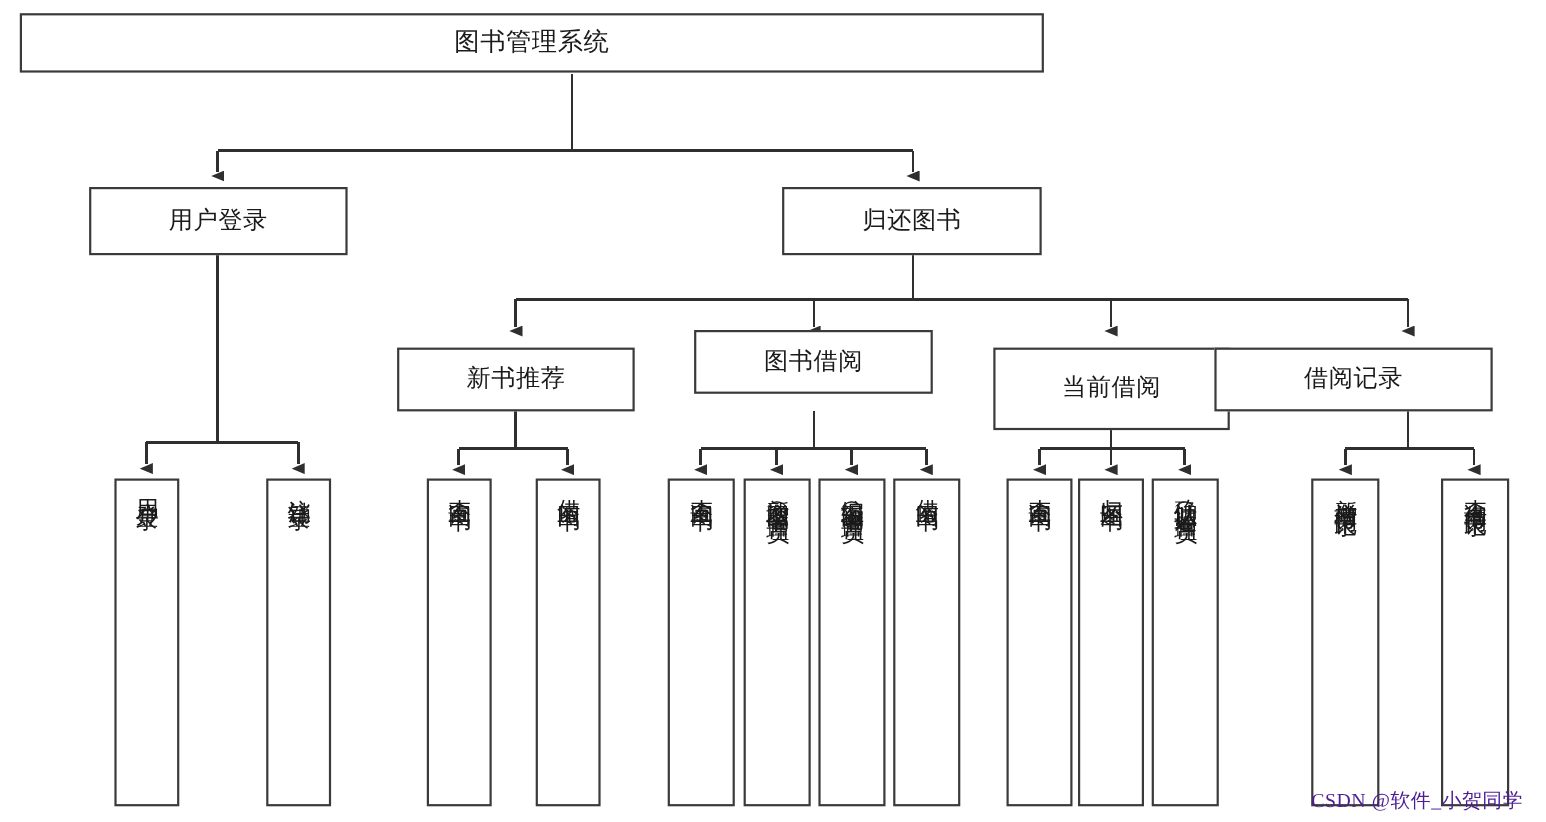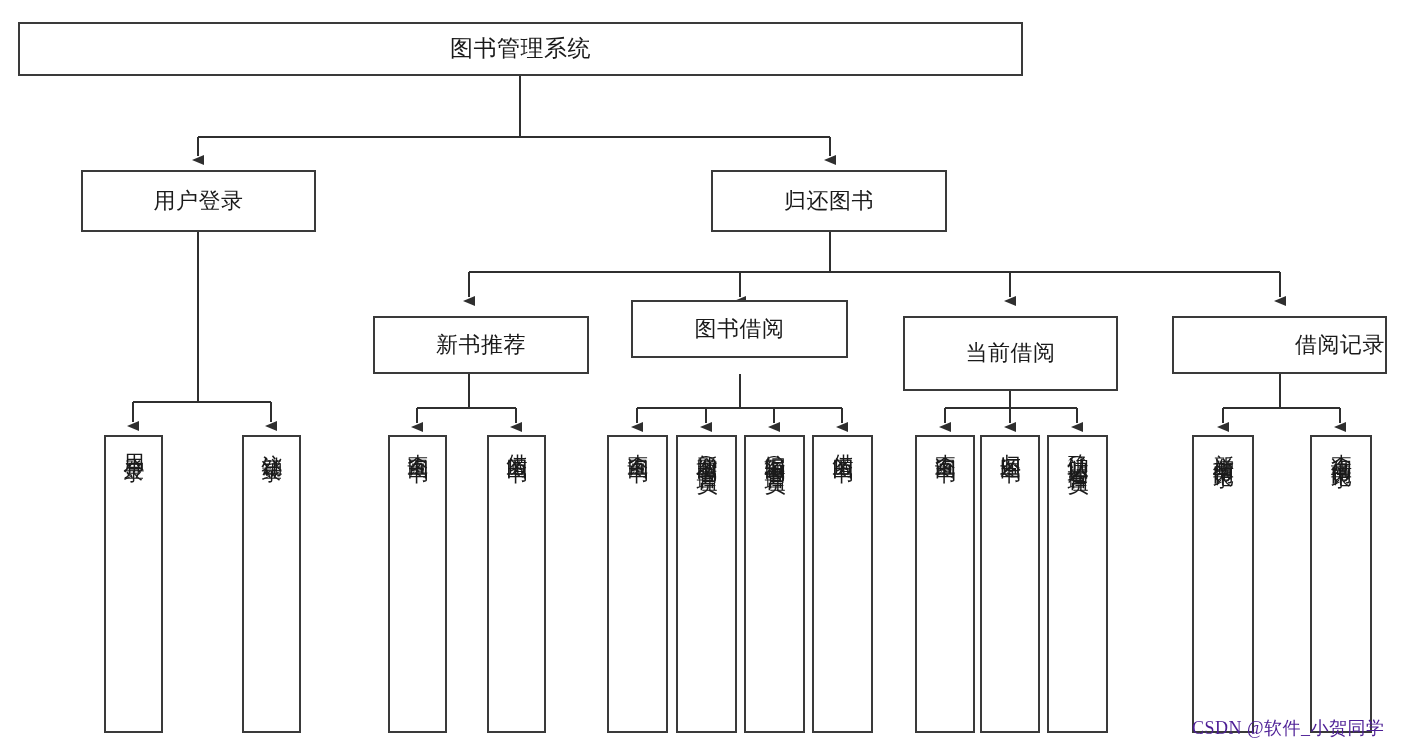--- a/index.html
+++ b/index.html
@@ -122,45 +122,45 @@
       <path d="M1010,408 L1010,423" marker-end="url(#arrow)"></path>
       <path d="M1077,408 L1077,423" marker-end="url(#arrow)"></path>
 
       <path d="M1280,374 L1280,408"></path>
       <path d="M1223,408 L1340,408"></path>
       <path d="M1223,408 L1223,423" marker-end="url(#arrow)"></path>
       <path d="M1340,408 L1340,423" marker-end="url(#arrow)"></path>
     </g>
   </svg>
 
-  <div class="node h root" style="left:18px; top:22px; width:1005px; height:54px;">
+  <div class="node h root" style="left:18px; top:12px; width:931px; height:54px;">
     <span class="label">图书管理系统</span>
   </div>
 
   <div class="node h" style="left:81px; top:170px; width:235px; height:62px;">
     <span class="label">用户登录</span>
   </div>
 
   <div class="node h" style="left:711px; top:170px; width:236px; height:62px;">
     <span class="label">归还图书</span>
   </div>
 
-  <div class="node h" style="left:373px; top:316px; width:216px; height:58px;">
+  <div class="node h" style="left:361px; top:316px; width:216px; height:58px;">
     <span class="label">新书推荐</span>
   </div>
 
   <div class="node h" style="left:631px; top:300px; width:217px; height:58px;">
     <span class="label">图书借阅</span>
   </div>
 
   <div class="node h" style="left:903px; top:316px; width:215px; height:75px;">
     <span class="label">当前借阅</span>
   </div>
 
-  <div class="node h" style="left:1172px; top:316px; width:215px; height:58px;justify-content:flex-end;">
+  <div class="node h" style="left:1104px; top:316px; width:253px; height:58px;">
     <span class="label">借阅记录</span>
   </div>
 
   <div class="node v" style="left:104px; top:435px; width:59px; height:298px;">
     <span class="label">用户登录</span>
   </div>
 
   <div class="node v" style="left:242px; top:435px; width:59px; height:298px;">
     <span class="label">注销登录</span>
   </div>

